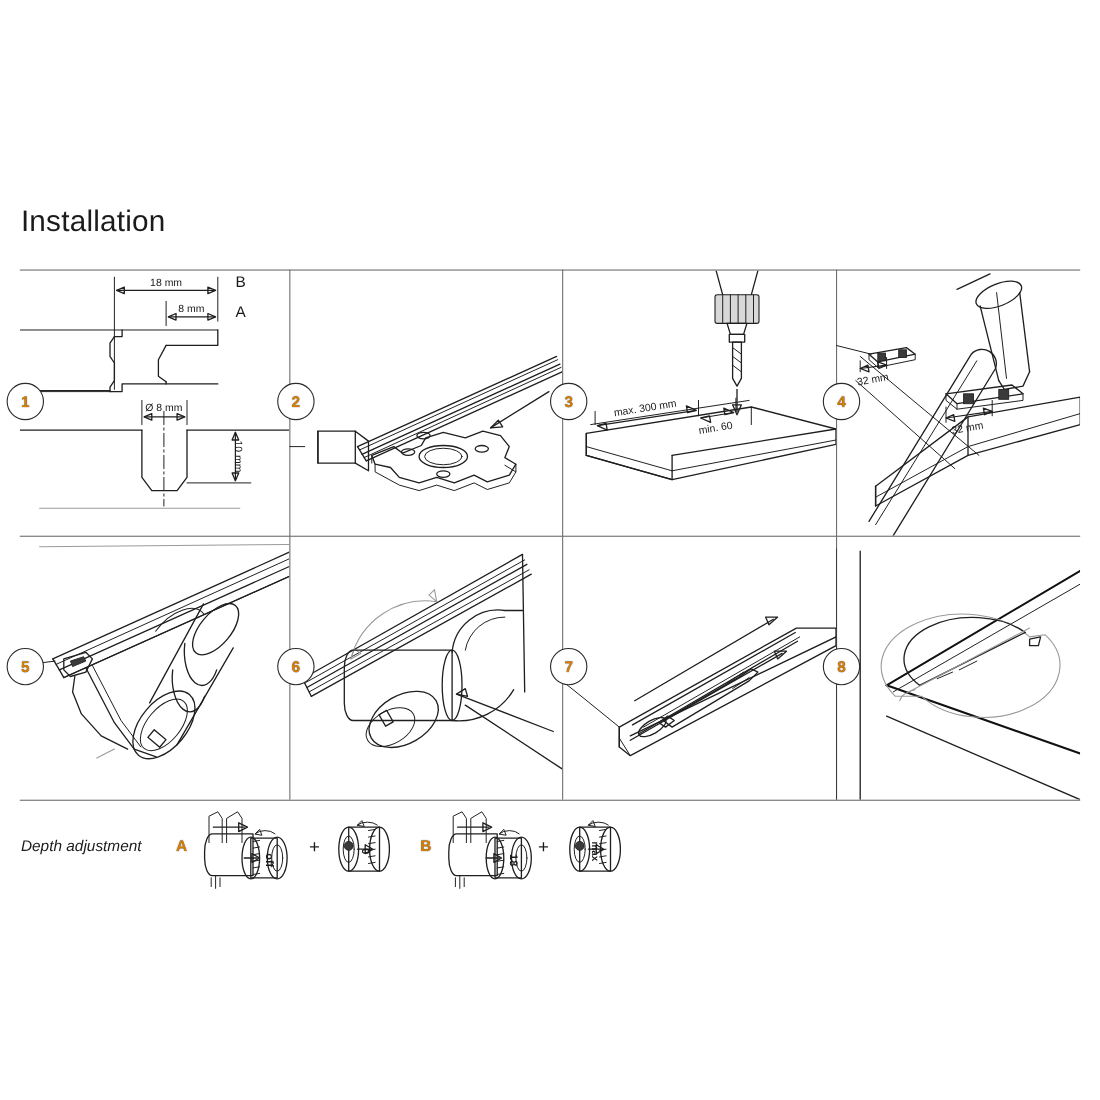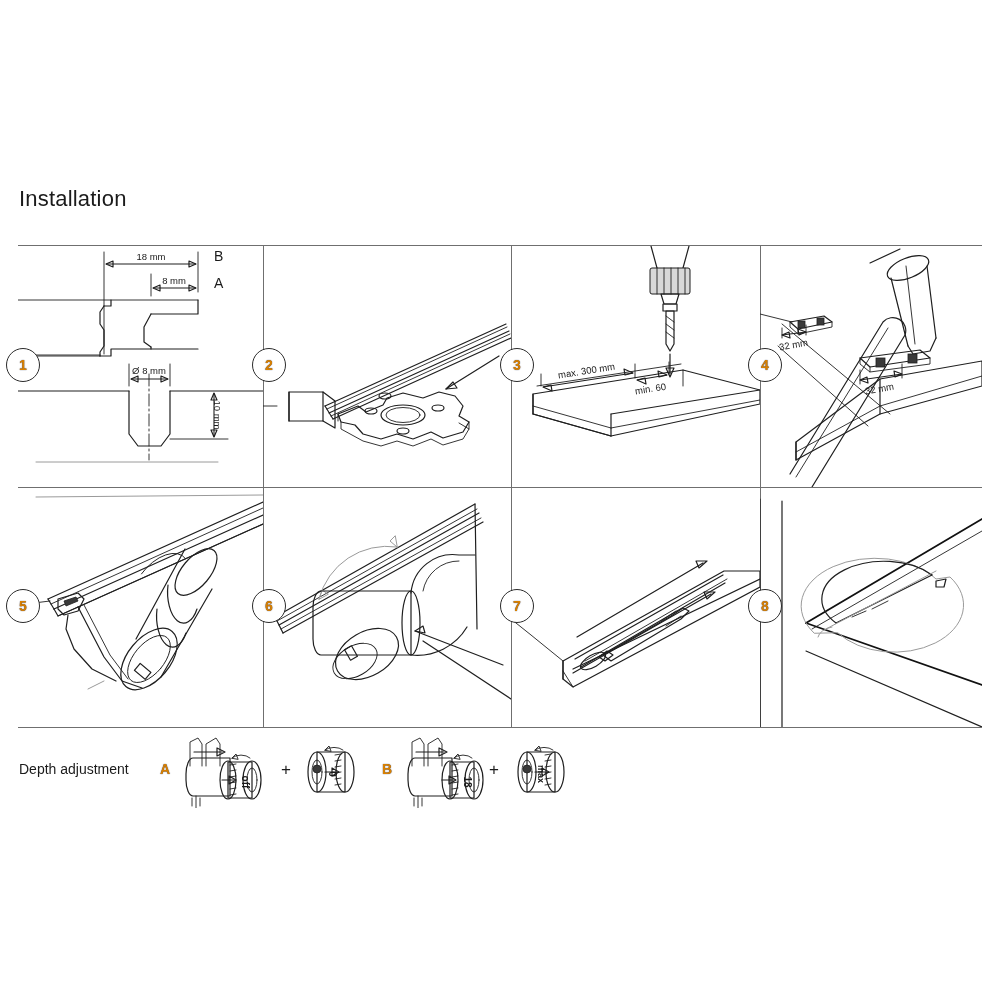--- a/index.html
+++ b/index.html
@@ -6,21 +6,21 @@
   body{
     width:1000px;height:1000px;position:relative;overflow:hidden;
     font-family:"Liberation Sans", sans-serif;
     color:#1a1a1a;
   }
   #sheet{position:absolute;inset:0;}
 
   
   .page-title{
     position:absolute;left:19px;top:188px;
-    font-size:22px;font-weight:400;letter-spacing:.2px;
+    font-size:27px;font-weight:400;letter-spacing:.2px;
     color:#1b1b1b;line-height:1;
   }
 
   
   .grid-frame{position:absolute;left:18px;top:245px;width:964px;height:482px;}
   .rule-h{position:absolute;left:0;height:0;border-top:1.6px solid #6f6f6f;}
   .rule-v{position:absolute;top:0;width:0;border-left:1.1px solid #6f6f6f;}
 
   
   .step{
@@ -43,21 +43,21 @@
   .ln-b{fill:none;stroke:#111;stroke-width:1.8;stroke-linejoin:round;stroke-linecap:round;}
   .dim{fill:none;stroke:#1f1f1f;stroke-width:1.1;}
   .filld{fill:#3a3a3a;stroke:#1f1f1f;stroke-width:0.8;}
   .fillm{fill:#d8d8d8;stroke:#1f1f1f;stroke-width:1;}
 
   .dimtxt{font-family:"Liberation Sans",sans-serif;font-size:9.5px;fill:#1a1a1a;}
   .abtxt{font-family:"Liberation Sans",sans-serif;font-size:14px;fill:#1a1a1a;}
 
   
   .depth-label{
-    position:absolute;left:19px;top:761px;font-size:14px;color:#1b1b1b;
+    position:absolute;left:19px;top:761px;font-size:14px;color:#1b1b1b;font-style:italic;
   }
   .grp-letter{
     position:absolute;font-size:14px;font-weight:600;color:#d98000;
     text-shadow:0 0 1px #11214a;
   }
   .plus{
     position:absolute;font-size:17px;color:#1b1b1b;font-weight:400;
   }
   .knob{position:absolute;}
   .knob svg{display:block;}

